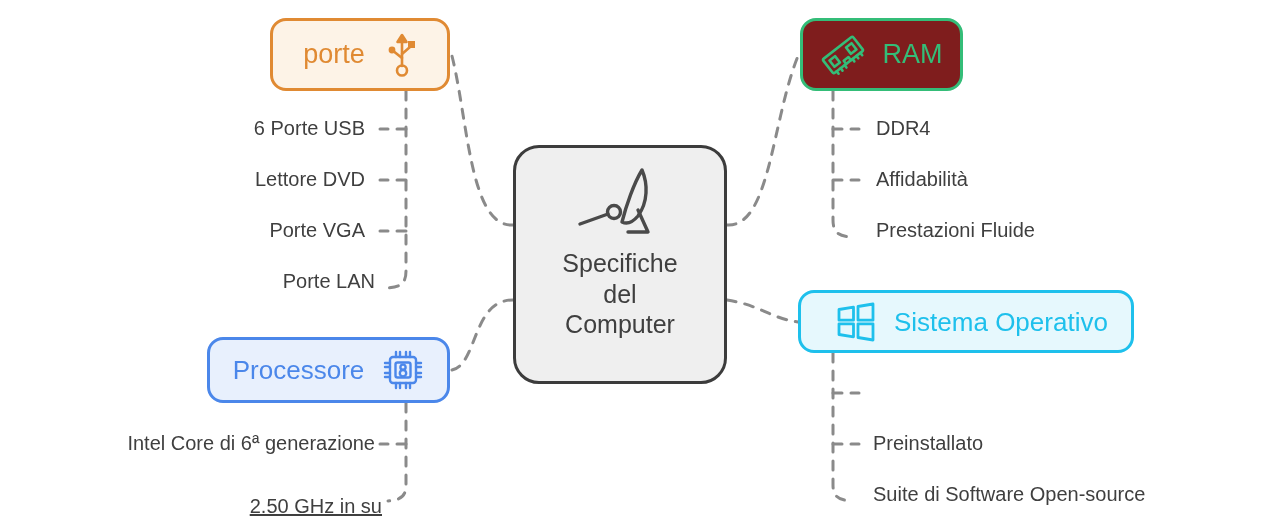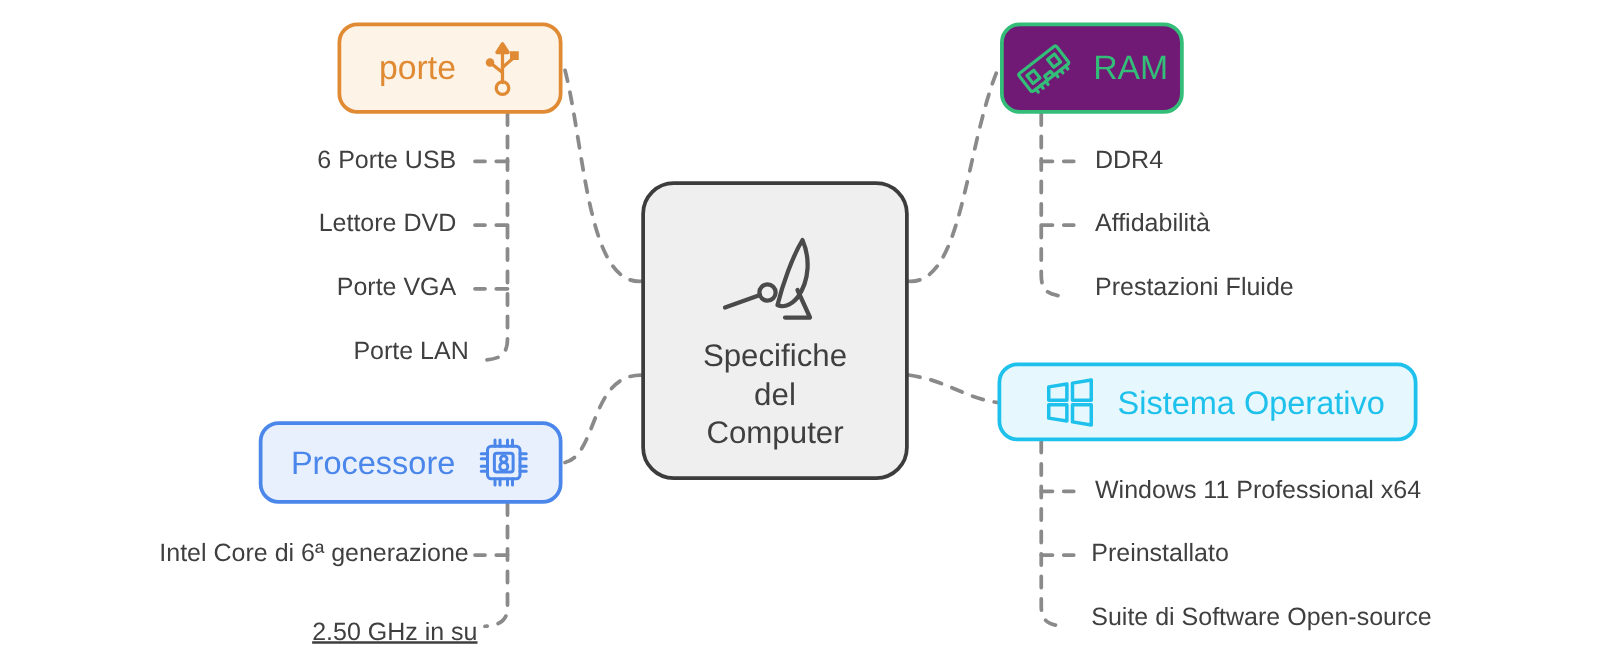--- a/index.html
+++ b/index.html
@@ -52,21 +52,21 @@
     left: 513px;
     top: 145px;
     width: 214px;
     height: 239px;
     border-width: 3px;
     border-color: #3c3c3c;
     border-radius: 26px;
     background: #efefef;
     flex-direction: column;
     justify-content: flex-start;
-    padding-top: 40px;
+    padding-top: 18px;
   }
   #node-center .label {
     margin-top: 8px;
     font-size: 25px;
     color: #3f3f3f;
     text-align: center;
     line-height: 1.22;
     white-space: pre-line;
   }
 
@@ -81,26 +81,26 @@
     border-radius: 16px;
     background: #fdf3e7;
     gap: 22px;
   }
   #node-porte .label { font-size: 27px; color: #e08a33; }
 
   
   #node-ram {
     left: 800px;
     top: 18px;
-    width: 147px;
+    width: 163px;
     height: 73px;
     border-width: 3px;
     border-color: #34bd78;
     border-radius: 16px;
-    background: #701a75;
+    background: #7f1d1d;
     gap: 18px;
   }
   #node-ram .label { font-size: 27px; color: #34bd78; }
 
   
   #node-processore {
     left: 207px;
     top: 337px;
     width: 243px;
     height: 66px;
@@ -285,23 +285,20 @@
       <svg width="42" height="40" viewBox="0 0 42 40" fill="none" stroke="#1ec0ec" stroke-width="2.8" stroke-linejoin="round">
         <path d="M4 7.5 L18.5 5.2 L18.5 18.2 L4 18.2 Z"></path>
         <path d="M23 4.5 L38 2 L38 18.2 L23 18.2 Z"></path>
         <path d="M4 21.8 L18.5 21.8 L18.5 34.8 L4 32.5 Z"></path>
         <path d="M23 21.8 L38 21.8 L38 38 L23 35.5 Z"></path>
       </svg>
     </span>
     <span class="label">Sistema Operativo</span>
   </div>
 
-  <div class="leaf right" style="left:876px; top:382px;">
-    <span>Windows 11 Professional x64</span>
-  </div>
   <div class="leaf right" style="left:873px; top:433px;">
     <span>Preinstallato</span>
   </div>
   <div class="leaf right" style="left:873px; top:484px;">
     <span>Suite di Software Open-source</span>
   </div>
 
 </div>
 
 </body></html>

